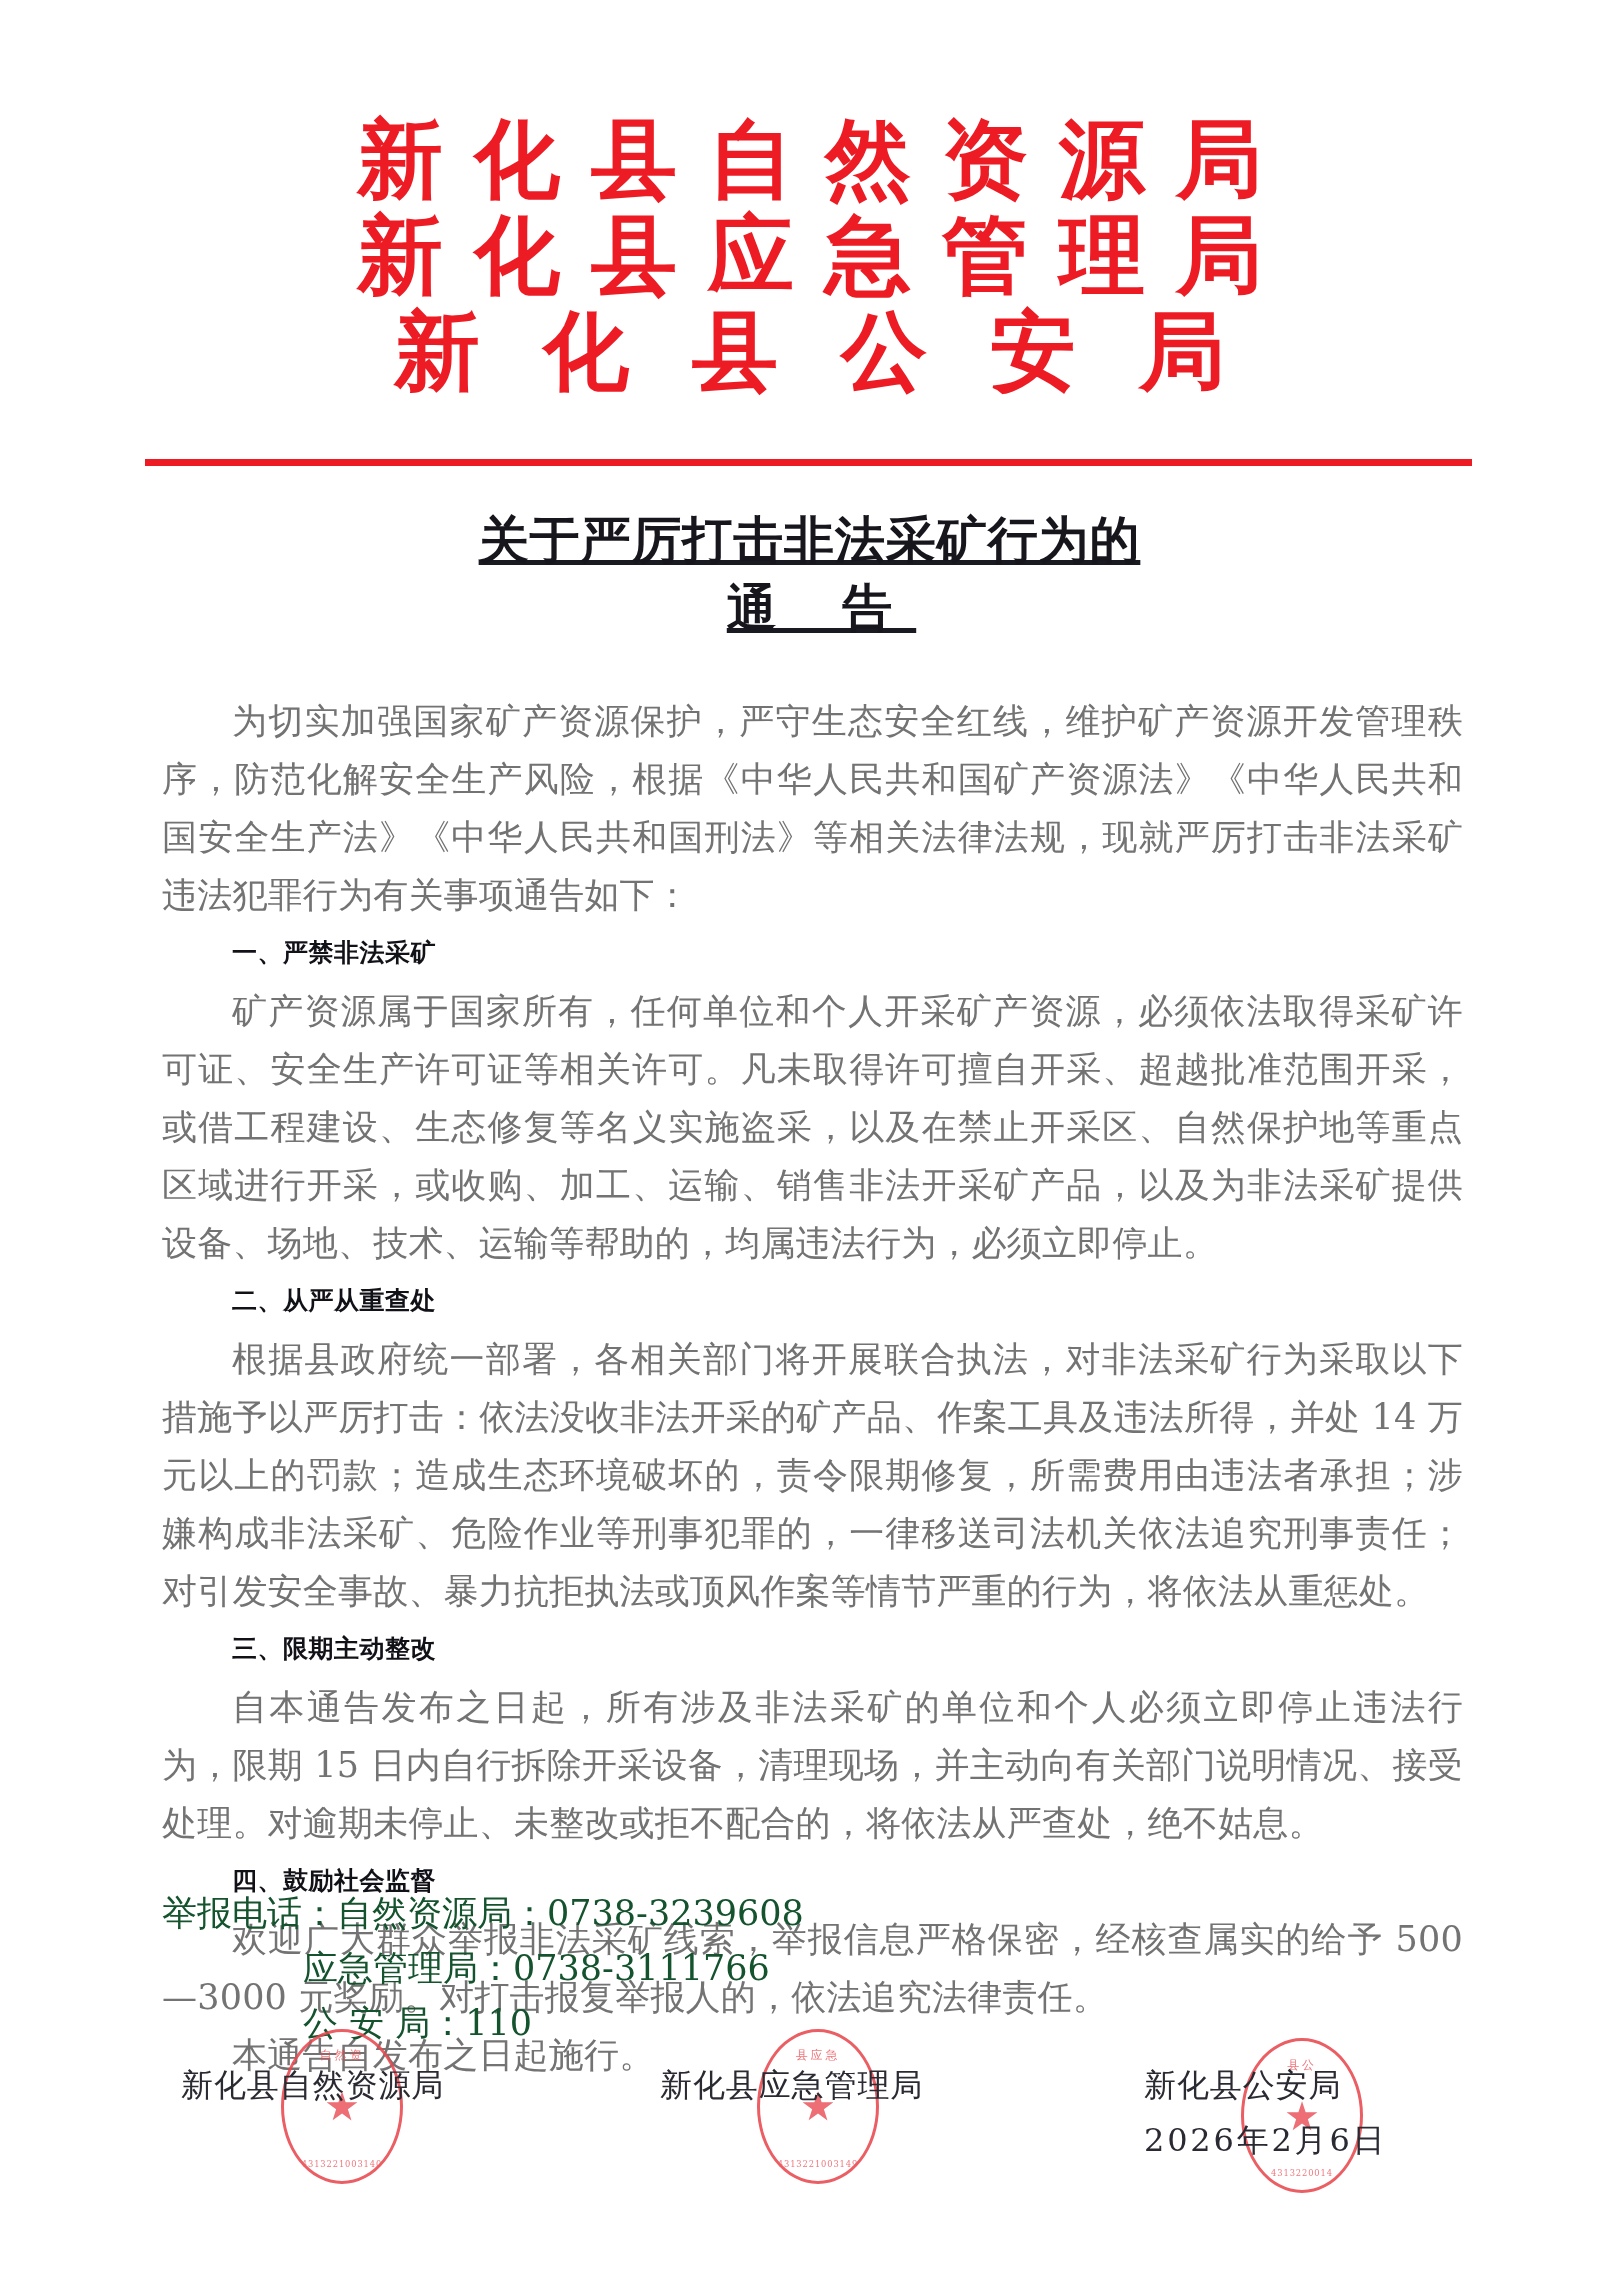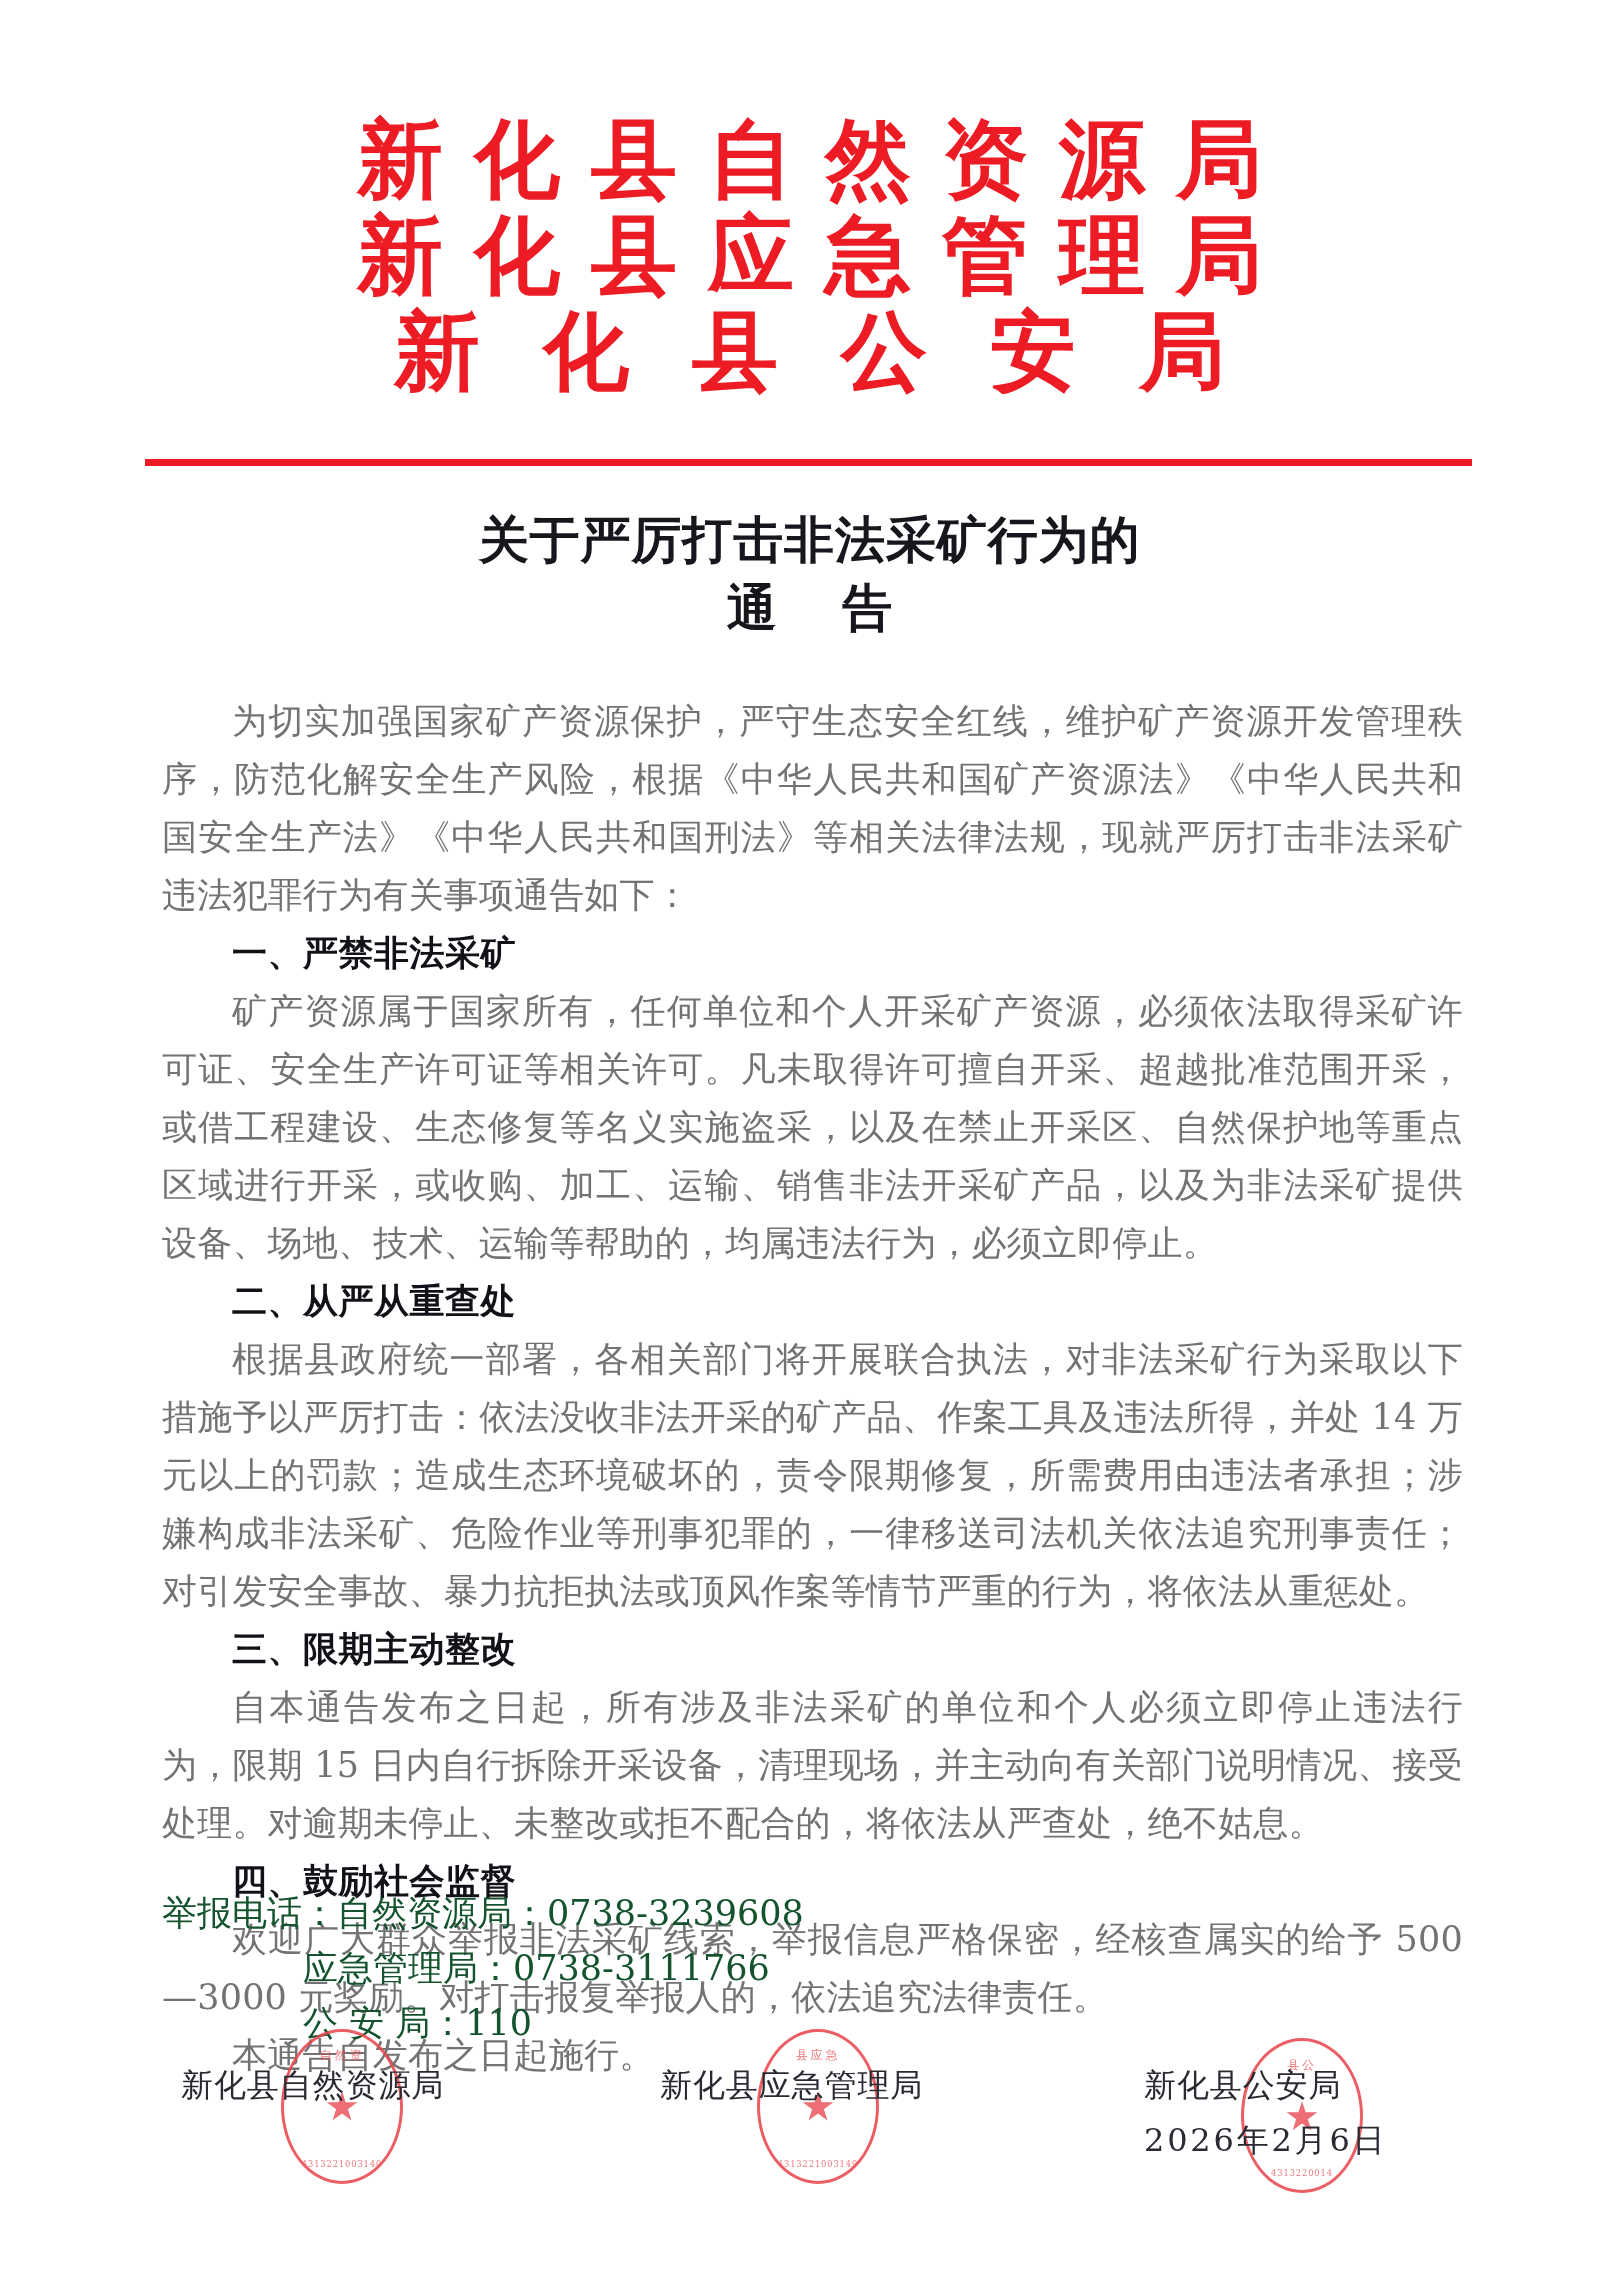--- a/index.html
+++ b/index.html
@@ -50,20 +50,21 @@
     background: #ed1c24;
   }
 
   
   .doc-title {
     position: absolute;
     left: 0;
     top: 506px;
     width: 1619px;
     text-align: center;
+    text-decoration: underline;
   }
   .title-line {
     font-family: "DejaVu Sans", "Liberation Sans", sans-serif;
     font-weight: 700;
     font-size: 50px;
     line-height: 68px;
     color: #16161c;
     letter-spacing: 0.9px;
   }
   .title-line.sub {
@@ -84,23 +85,23 @@
     font-size: 35px;
     line-height: 58px;
     color: #737373;
     text-align: justify;
     text-justify: inter-ideograph;
     text-indent: 70px;
     letter-spacing: 0.2px;
   }
   p.heading {
     margin: 0;
-    font-family: Liberation Sans, sans-serif;
+    font-family: Liberation Serif, serif;
     font-weight: 700;
-    font-size: 35px;
+    font-size: 25px;
     line-height: 58px;
     color: #111118;
     text-indent: 70px;
     letter-spacing: 0.5px;
   }
 
   
   .contacts {
     position: absolute;
     left: 162px;

